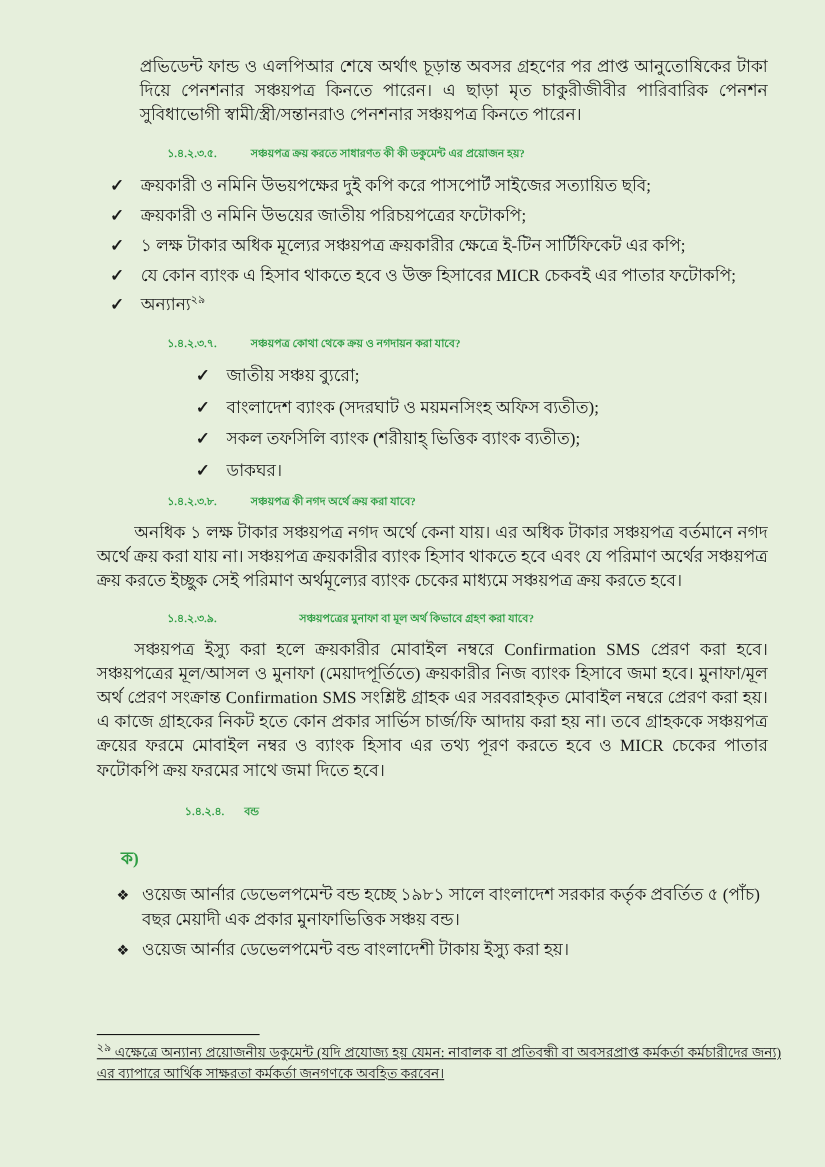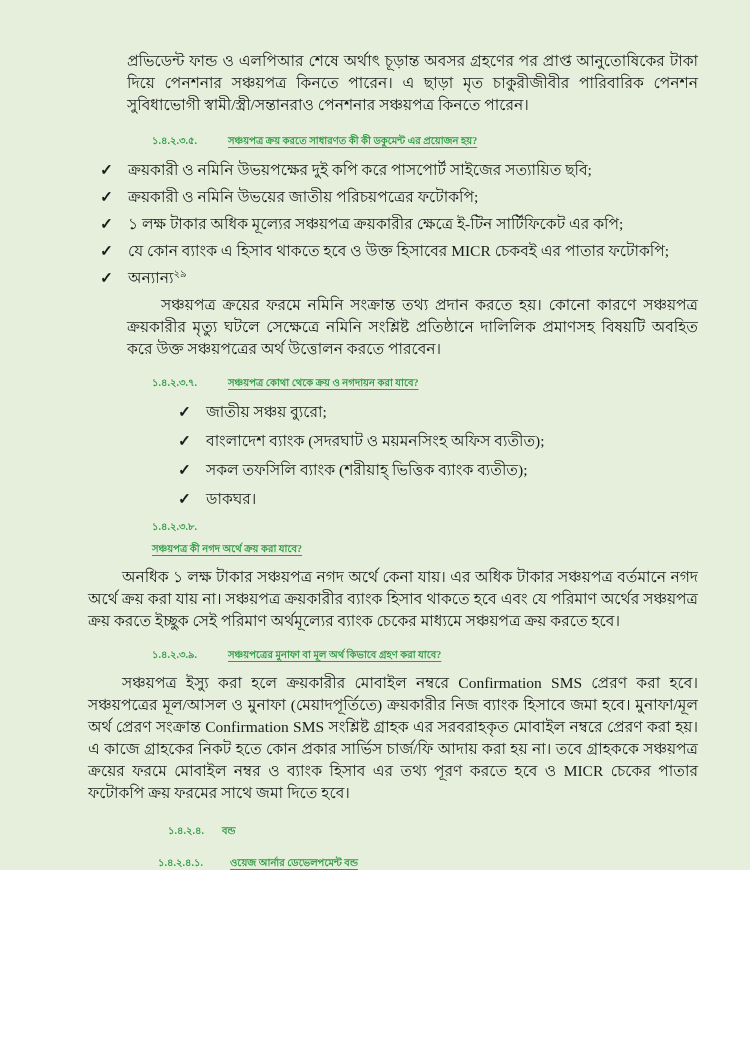--- a/index.html
+++ b/index.html
@@ -1,33 +1,33 @@
 <!DOCTYPE html>
 <html><head>
 <meta charset="utf-8">
 <style>
   html,body{margin:0;padding:0;}
   .page{
     position:relative;
-    width:750px;height:870px;
+    width:750px;height:1061px;
     background:#e6efdc;
     box-sizing:border-box;
     padding:50px 52px 0 88px;
     font-family:"Liberation Serif","DejaVu Serif",serif;
     color:#1b1b1b;
     font-size:15.5px;
     overflow:hidden;
   }
   .para{margin:0;text-align:justify;line-height:22px;}
   .blk-indent{margin-left:39px;}
   .ti{text-indent:34px;}
   .h-row{display:flex;align-items:flex-start;color:#2f9e44;font-weight:bold;font-size:10px;line-height:22px;}
   .h-num{flex:none;}
   .h-title{white-space:nowrap;}
-  .u{text-decoration:underline;text-underline-offset:3px;}
+  .u{text-underline-offset:3px;}
   .h-main{margin:14px 0 6px 64px;}
   .h-main .h-num{width:76px;}
   .h-bond{margin:16px 0 0 80px;}
   .h-bond .h-num{width:54px;}
   .h-bond2{margin:10px 0 0 70px;}
   .h-bond2 .h-num{width:72px;}
   ul{list-style:none;margin:0;padding:0;}
   .checklist{margin:6px 0 0 0;}
   .check-item{display:flex;margin:0 0 3px 12px;line-height:24px;}
   .checklist.deep .check-item{margin-left:90px;margin-bottom:5px;}
@@ -72,21 +72,20 @@
     <li class="check-item">
       <span class="check">✓</span>
       <span class="ci-text">যে কোন ব্যাংক এ হিসাব থাকতে হবে ও উক্ত হিসাবের MICR চেকবই এর পাতার ফটোকপি;</span>
     </li>
     <li class="check-item">
       <span class="check">✓</span>
       <span class="ci-text"><span>অন্যান্য</span><sup class="supref">২৯</sup></span>
     </li>
   </ul>
 
-  <p class="para blk-indent ti mt-tight">সঞ্চয়পত্র ক্রয়ের ফরমে নমিনি সংক্রান্ত তথ্য প্রদান করতে হয়। কোনো কারণে সঞ্চয়পত্র ক্রয়কারীর মৃত্যু ঘটলে সেক্ষেত্রে নমিনি সংশ্লিষ্ট প্রতিষ্ঠানে দালিলিক প্রমাণসহ বিষয়টি অবহিত করে উক্ত সঞ্চয়পত্রের অর্থ উত্তোলন করতে পারবেন।</p>
 
   <div class="h-row h-main" style="margin-top:12px;">
     <span class="h-num">১.৪.২.৩.৭.</span>
     <span class="h-title u">সঞ্চয়পত্র কোথা থেকে ক্রয় ও নগদায়ন করা যাবে?</span>
   </div>
 
   <ul class="checklist deep">
     <li class="check-item">
       <span class="check">✓</span>
       <span class="ci-text">জাতীয় সঞ্চয় ব্যুরো;</span>
@@ -98,41 +97,37 @@
     <li class="check-item">
       <span class="check">✓</span>
       <span class="ci-text">সকল তফসিলি ব্যাংক (শরীয়াহ্ ভিত্তিক ব্যাংক ব্যতীত);</span>
     </li>
     <li class="check-item">
       <span class="check">✓</span>
       <span class="ci-text">ডাকঘর।</span>
     </li>
   </ul>
 
-  <div class="h-row h-main" style="margin-top:2px;flex-direction:column;">
+  <div class="h-row h-main" style="margin-top:2px;">
     <span class="h-num">১.৪.২.৩.৮.</span>
     <span class="h-title u">সঞ্চয়পত্র কী নগদ অর্থে ক্রয় করা যাবে?</span>
   </div>
   <p class="para ti mt-tight">অনধিক ১ লক্ষ টাকার সঞ্চয়পত্র নগদ অর্থে কেনা যায়। এর অধিক টাকার সঞ্চয়পত্র বর্তমানে নগদ অর্থে ক্রয় করা যায় না। সঞ্চয়পত্র ক্রয়কারীর ব্যাংক হিসাব থাকতে হবে এবং যে পরিমাণ অর্থের সঞ্চয়পত্র ক্রয় করতে ইচ্ছুক সেই পরিমাণ অর্থমূল্যের ব্যাংক চেকের মাধ্যমে সঞ্চয়পত্র ক্রয় করতে হবে।</p>
 
-  <div class="h-row h-main" style="margin-top:12px;">
+  <div class="h-row h-main" style="margin-top:12px;gap:44px;">
     <span class="h-num">১.৪.২.৩.৯.</span>
     <span class="h-title u">সঞ্চয়পত্রের মুনাফা বা মূল অর্থ কিভাবে গ্রহণ করা যাবে?</span>
   </div>
   <p class="para ti mt-tight">সঞ্চয়পত্র ইস্যু করা হলে ক্রয়কারীর মোবাইল নম্বরে Confirmation SMS প্রেরণ করা হবে। সঞ্চয়পত্রের মূল/আসল ও মুনাফা (মেয়াদপূর্তিতে) ক্রয়কারীর নিজ ব্যাংক হিসাবে জমা হবে। মুনাফা/মূল অর্থ প্রেরণ সংক্রান্ত Confirmation SMS সংশ্লিষ্ট গ্রাহক এর সরবরাহকৃত মোবাইল নম্বরে প্রেরণ করা হয়। এ কাজে গ্রাহকের নিকট হতে কোন প্রকার সার্ভিস চার্জ/ফি আদায় করা হয় না। তবে গ্রাহককে সঞ্চয়পত্র ক্রয়ের ফরমে মোবাইল নম্বর ও ব্যাংক হিসাব এর তথ্য পূরণ করতে হবে ও MICR চেকের পাতার ফটোকপি ক্রয় ফরমের সাথে জমা দিতে হবে।</p>
 
   <div class="h-row h-bond">
     <span class="h-num">১.৪.২.৪.</span>
     <span class="h-title">বন্ড</span>
   </div>
 
-  <div class="h-row h-bond2">
-    <span class="h-num">১.৪.২.৪.১.</span>
-    <span class="h-title u">ওয়েজ আর্নার ডেভেলপমেন্ট বন্ড</span>
-  </div>
 
   <div class="q-row">
     <span class="q-label">ক)</span>
   </div>
 
   <ul class="diamond-list">
     <li class="diamond-item">
       <span class="diamond">❖</span>
       <span class="ci-text">ওয়েজ আর্নার ডেভেলপমেন্ট বন্ড  হচ্ছে ১৯৮১ সালে বাংলাদেশ সরকার কর্তৃক প্রবর্তিত ৫ (পাঁচ) বছর মেয়াদী এক প্রকার মুনাফাভিত্তিক সঞ্চয় বন্ড।</span>
     </li>

